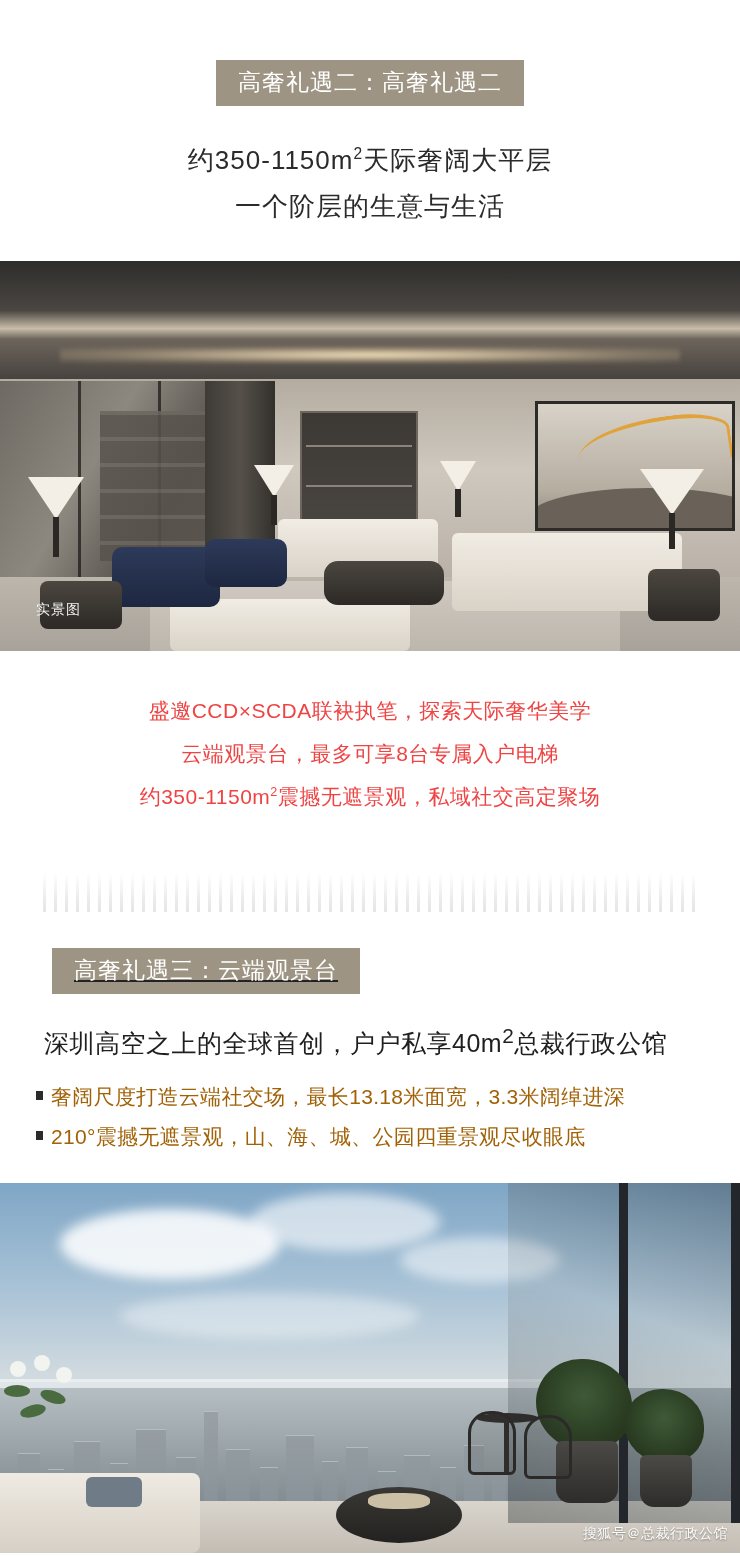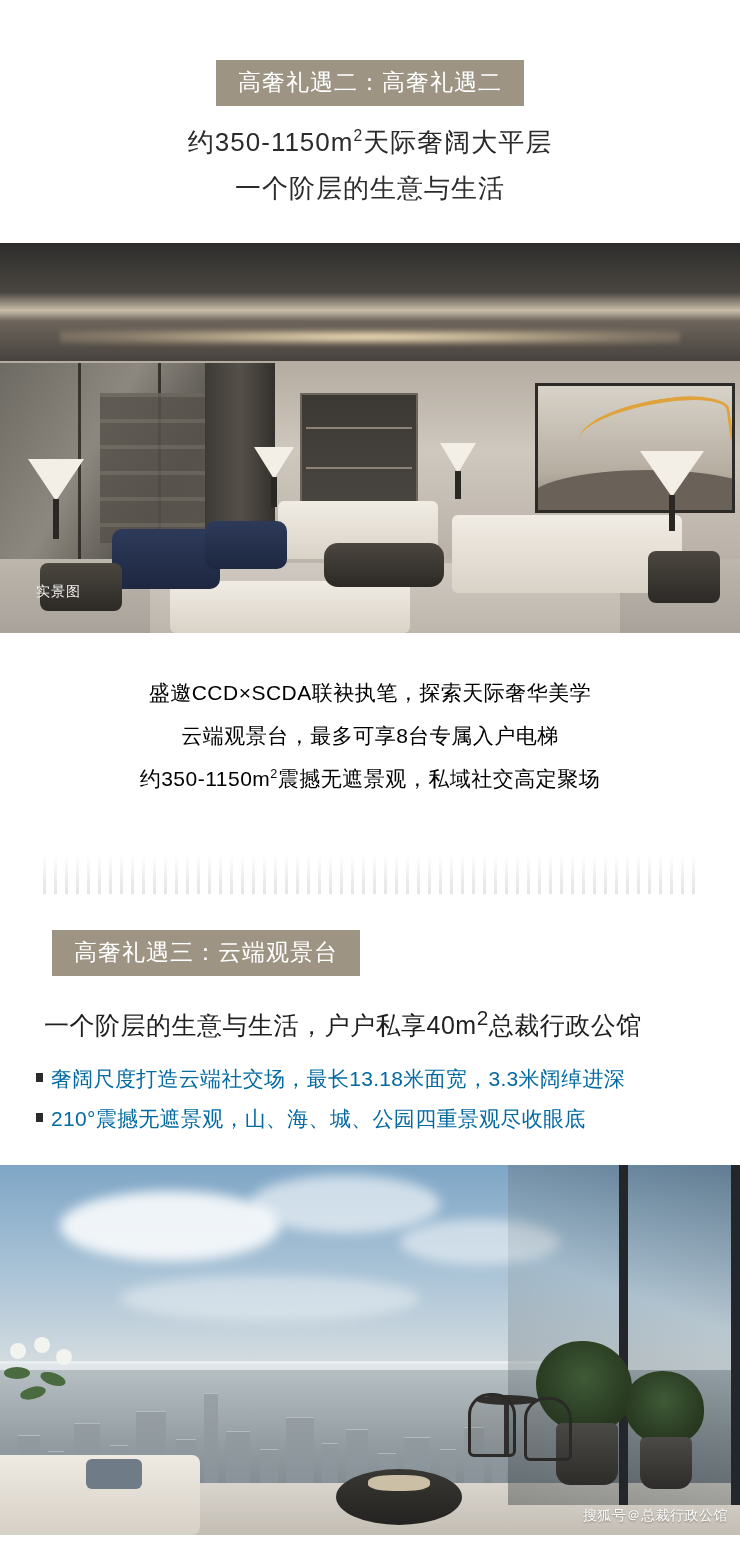--- a/index.html
+++ b/index.html
@@ -184,21 +184,21 @@
     color: #ffffff;
     font-size: 14px;
     opacity: .92;
     letter-spacing: 1px;
   }
 
   
   .copy-block {
     text-align: center;
     font-size: 21px;
-    color: #000000;
+    color: #ef4444;
     line-height: 2.05;
     letter-spacing: .5px;
   }
   .copy-block sup { font-size: .6em; vertical-align: super; }
 
   
   .divider {
     height: 70px;
     width: 740px;
     position: relative;
@@ -227,21 +227,21 @@
     line-height: 1.5;
   }
   .bullets {
     padding-left: 36px;
     margin-top: 14px;
   }
   .bullet {
     display: flex;
     align-items: flex-start;
     font-size: 21px;
-    color: #0369a1;
+    color: #a16207;
     line-height: 1.9;
     letter-spacing: .3px;
   }
   .bullet .dot {
     width: 7px;
     height: 9px;
     background: #2b2b2b;
     margin: 14px 8px 0 0;
     flex: 0 0 auto;
   }
@@ -369,21 +369,21 @@
 </style>
 </head>
 <body>
 
 <div class="page">
 
   <div class="badge-row" style="margin-top:60px;">
     <div class="badge">高奢礼遇二：高奢礼遇二</div>
   </div>
 
-  <div class="headline" style="margin-top:14px;">
+  <div class="headline" style="margin-top:32px;">
     <div><span>约350-1150m</span><sup>2</sup><span>天际奢阔大平层</span></div>
     <div>一个阶层的生意与生活</div>
   </div>
 
   <div class="photo1" style="margin-top:32px;">
     <div class="p1-ceiling"></div>
     <div class="p1-ceilglow"></div>
     <div class="p1-wall"></div>
     <div class="p1-leftglass"></div>
     <div class="p1-shelf"></div>
@@ -431,26 +431,26 @@
   <div class="copy-block" style="margin-top:38px;">
     <div>盛邀CCD×SCDA联袂执笔，探索天际奢华美学</div>
     <div>云端观景台，最多可享8台专属入户电梯</div>
     <div><span>约350-1150m</span><sup>2</sup><span>震撼无遮景观，私域社交高定聚场</span></div>
   </div>
 
   <div class="divider" style="margin-top:36px;">
     <div class="bars"></div>
   </div>
 
-  <div class="badge-row left" style="margin-top:24px;">
+  <div class="badge-row left" style="margin-top:24px;text-decoration:underline;">
     <div class="badge">高奢礼遇三：云端观景台</div>
   </div>
 
   <div class="sub-headline" style="margin-top:26px;">
-    <span>一个阶层的生意与生活，户户私享40m</span><sup>2</sup><span>总裁行政公馆</span>
+    <span>深圳高空之上的全球首创，户户私享40m</span><sup>2</sup><span>总裁行政公馆</span>
   </div>
 
   <div class="bullets">
     <div class="bullet">
       <span class="dot"></span>
       <span>奢阔尺度打造云端社交场，最长13.18米面宽，3.3米阔绰进深</span>
     </div>
     <div class="bullet">
       <span class="dot"></span>
       <span>210°震撼无遮景观，山、海、城、公园四重景观尽收眼底</span>

